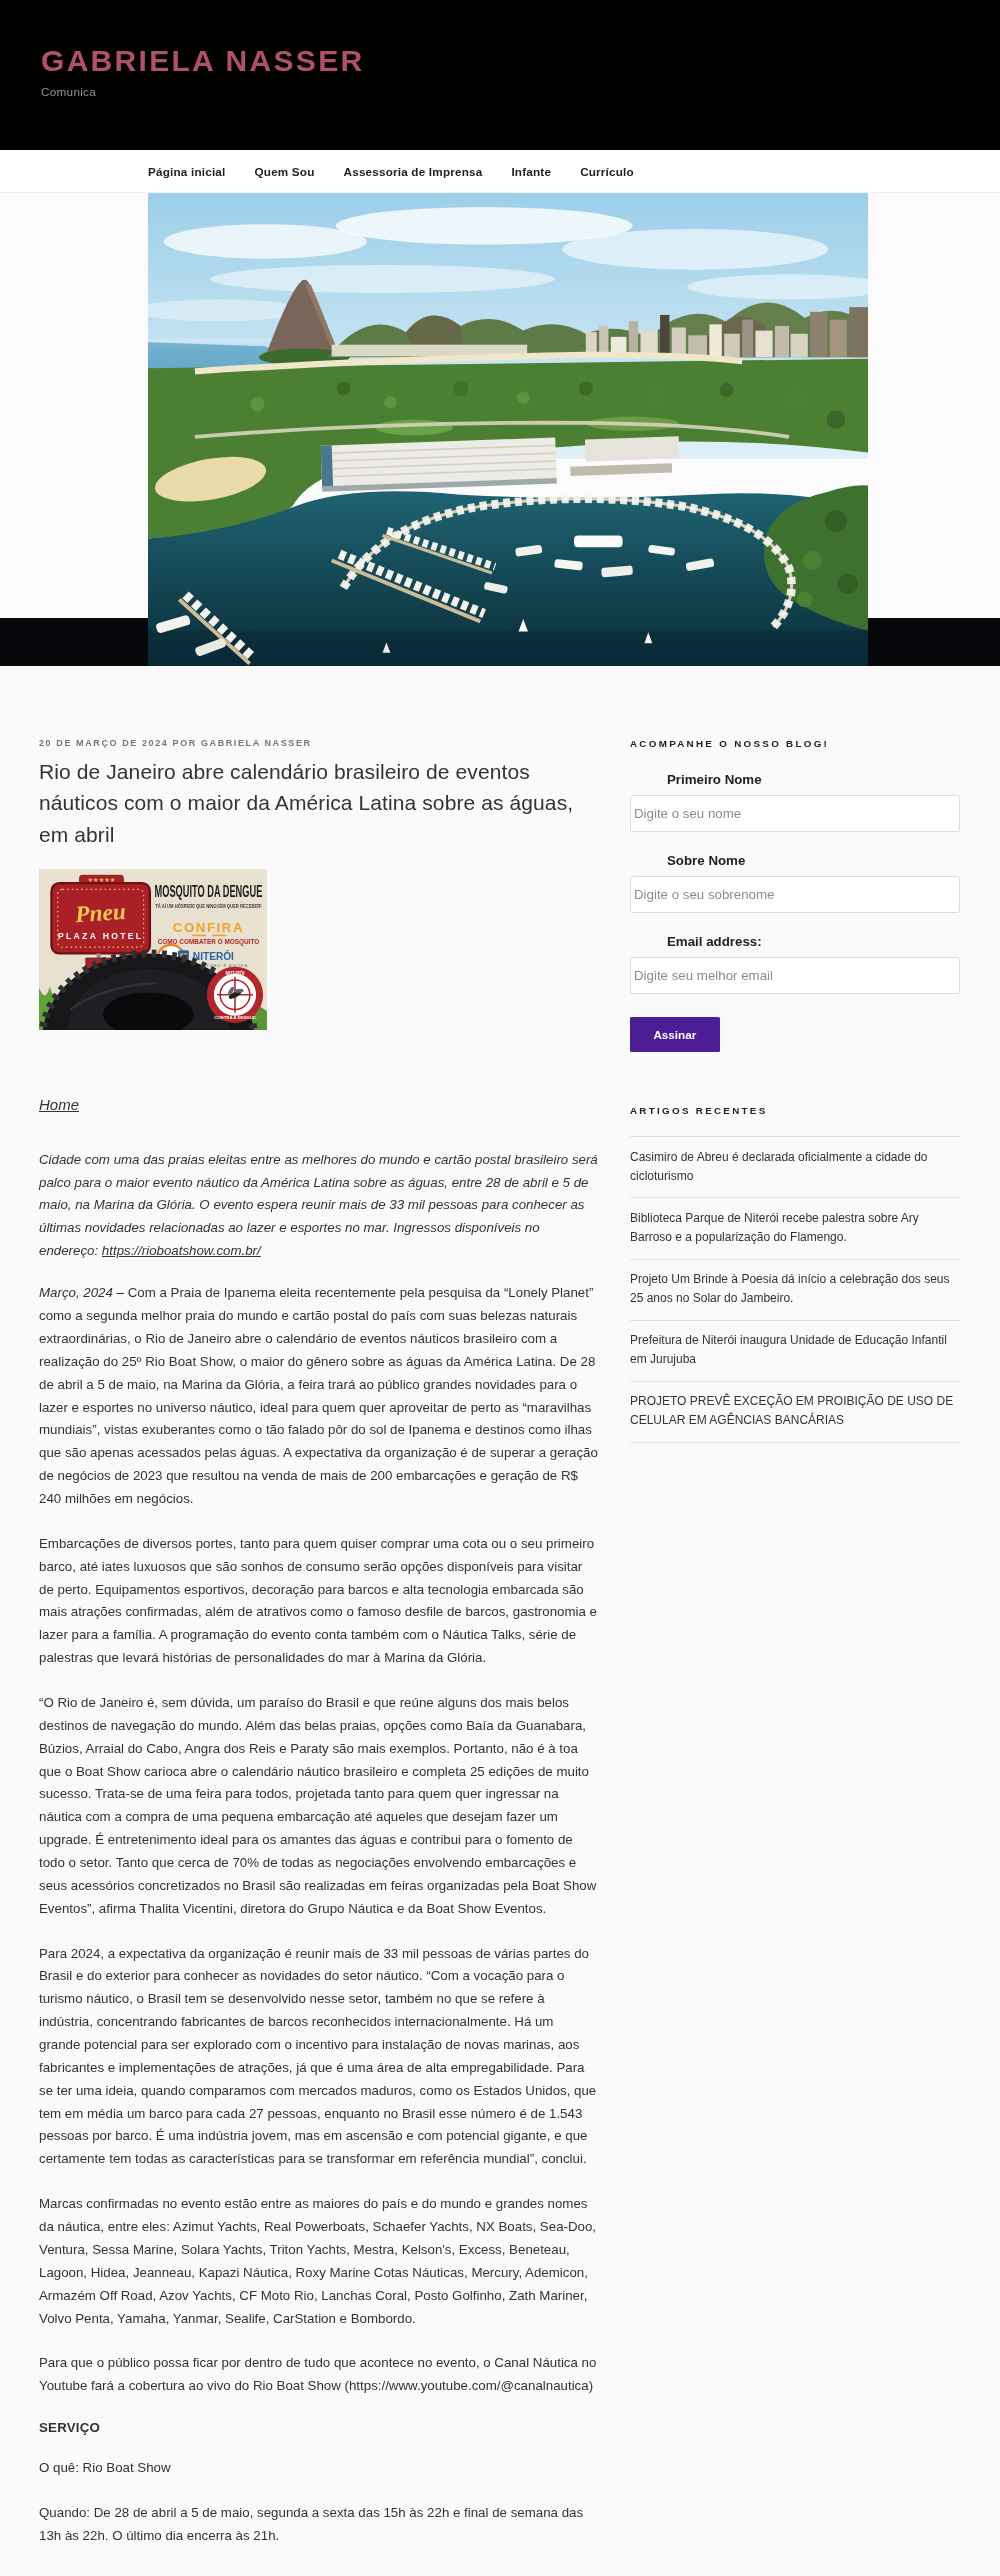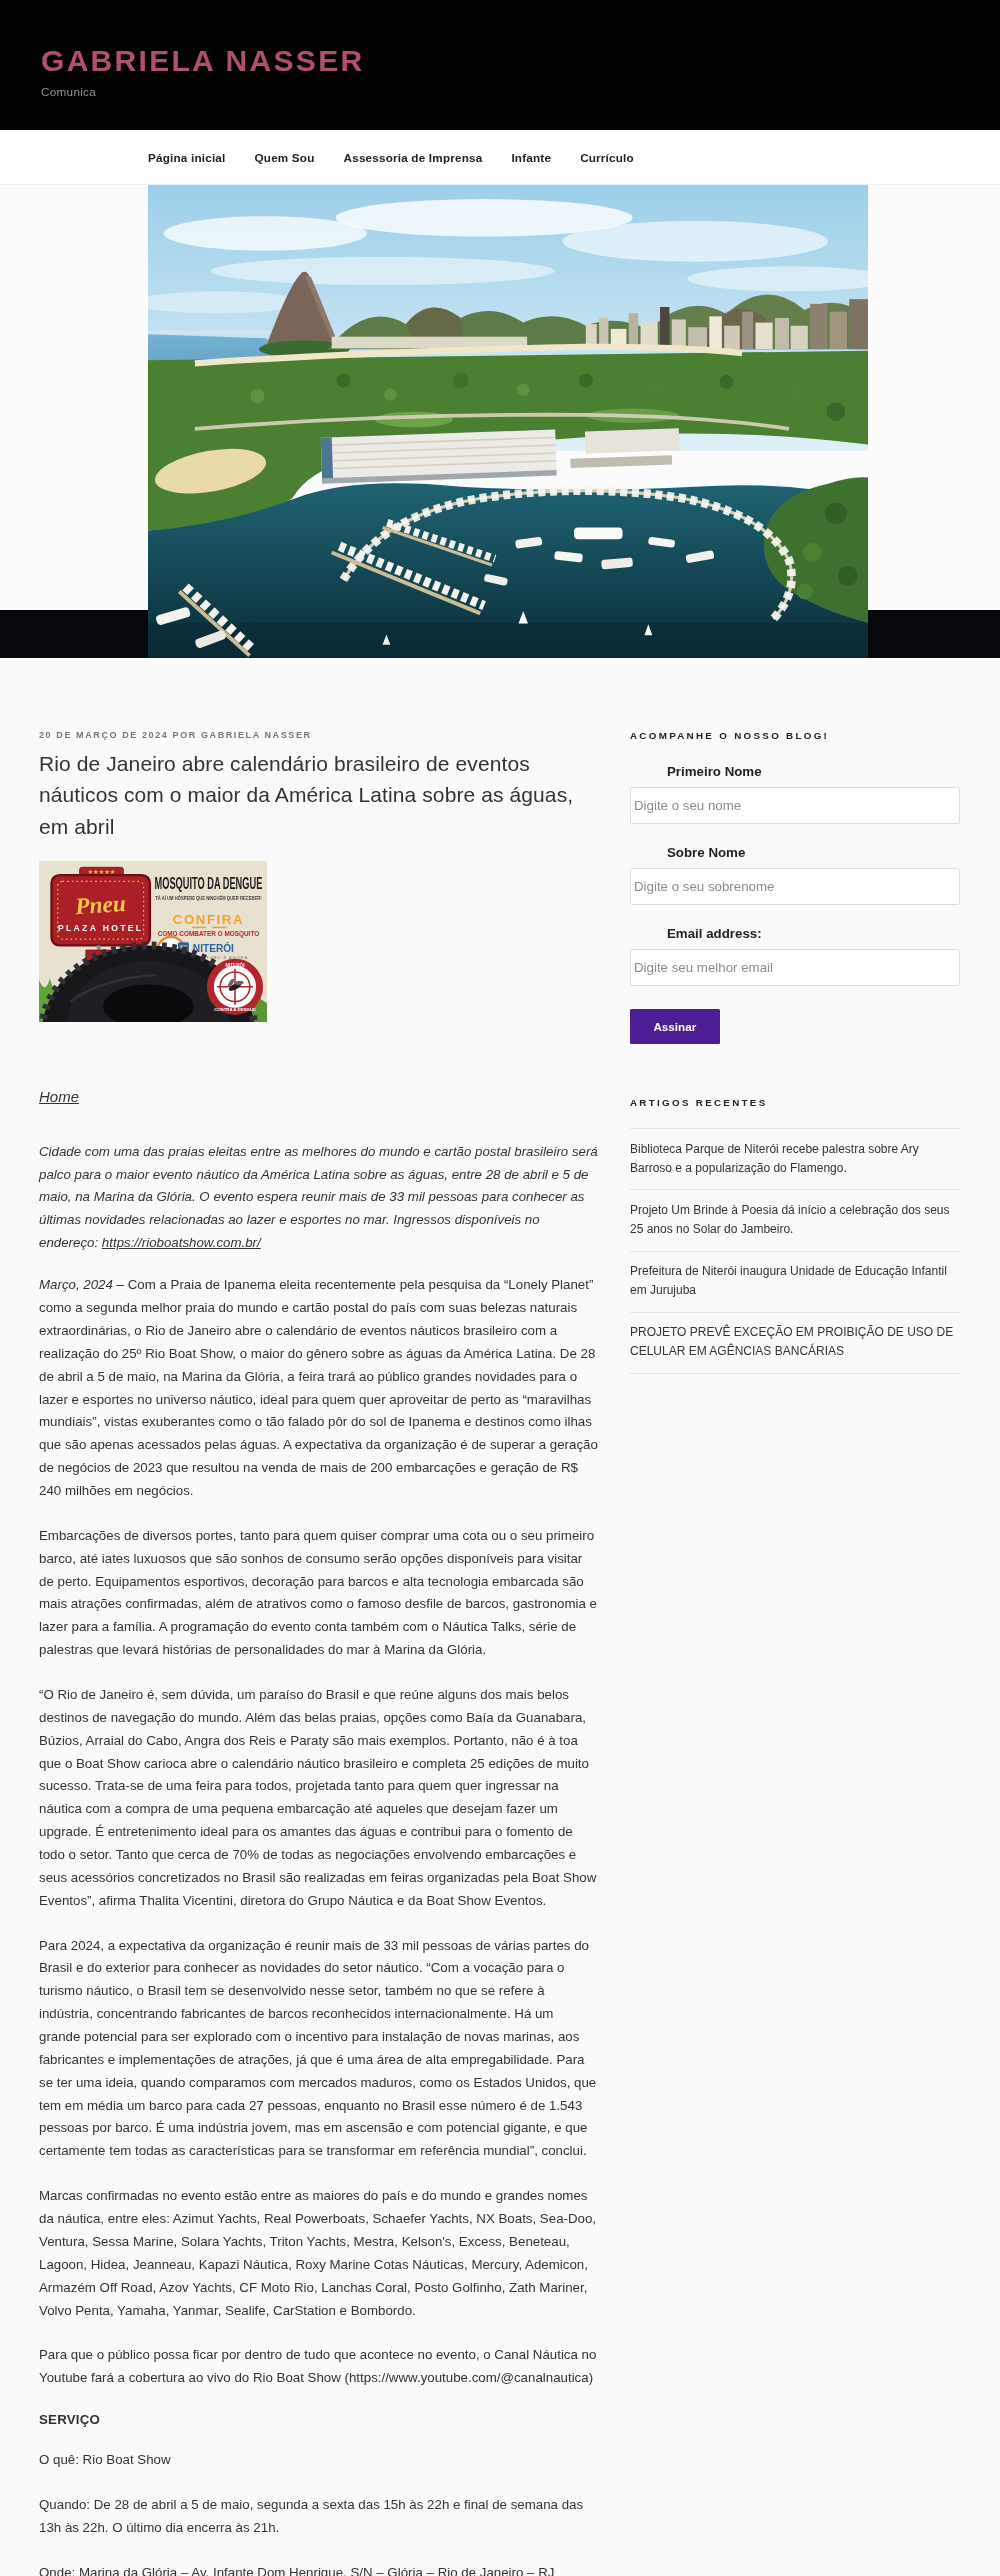--- a/index.html
+++ b/index.html
@@ -2,25 +2,25 @@
 <html lang="pt-br" style="font-size:12.5px"><head>
 <meta charset="utf-8">
 <style>
   * { box-sizing: border-box; margin: 0; padding: 0; }
   html,body { width:1000px; }
   body {
     height: 2576px; overflow: hidden; background: #fafafa;
     font-family: "Liberation Sans", sans-serif; color: #333;
   }
   
-  .site-header { background:#000; height:130px; padding:44px 0 0 41px; }
+  .site-header { background:#000; height:150px; padding:44px 0 0 41px; }
   .site-title { color:#b0516a; font-size:30px; font-weight:800; letter-spacing:2.3px; }
   .site-desc  { color:#9d8e93; font-size:11.7px; margin-top:7px; letter-spacing:0.3px; }
   
-  .nav-bar { background:#fff; height:55px; display:flex; align-items:center; padding-left:148px; border-bottom:0.8px solid #f0f0f0; }
+  .nav-bar { background:#fff; height:43px; display:flex; align-items:center; padding-left:148px; border-bottom:0.8px solid #f0f0f0; }
   .nav-bar a { color:#222; text-decoration:none; font-size:11.7px; font-weight:600; margin-right:29px; letter-spacing:0.2px; }
   
   .hero-section { position:relative; background:#fbfbfb; height:473px; }
   .black-band { position:absolute; left:0; right:0; bottom:0; height:48px; background:#07080c; }
   .hero-svg { position:relative; display:block; margin-left:148px; }
   
   .page-main { display:flex; padding:72px 0 0 39px; }
   .article-col { width:559px; }
   .sidebar-col { width:330px; margin-left:32px; }
   
@@ -289,20 +289,23 @@
     <input type="text" class="text-input" placeholder="Digite o seu sobrenome" style="">
 
     <label class="field-label">Email address:</label>
     <input type="text" class="text-input" placeholder="Digite seu melhor email" style="">
 
     <button class="subscribe-btn">Assinar</button>
 
     <div class="widget-heading recent-heading">ARTIGOS RECENTES</div>
     <ul class="recent-list">
       <li>
+          <a href="#">Casimiro de Abreu é declarada oficialmente a cidade do cicloturismo</a>
+        </li>
+      <li>
           <a href="#">Biblioteca Parque de Niterói recebe palestra sobre Ary Barroso e a popularização do Flamengo.</a>
         </li>
       <li>
           <a href="#">Projeto Um Brinde à Poesia dá início a celebração dos seus 25 anos no Solar do Jambeiro.</a>
         </li>
       <li>
           <a href="#">Prefeitura de Niterói inaugura Unidade de Educação Infantil em Jurujuba</a>
         </li>
       <li>
           <a href="#">PROJETO PREVÊ EXCEÇÃO EM PROIBIÇÃO DE USO DE CELULAR EM AGÊNCIAS BANCÁRIAS</a>

